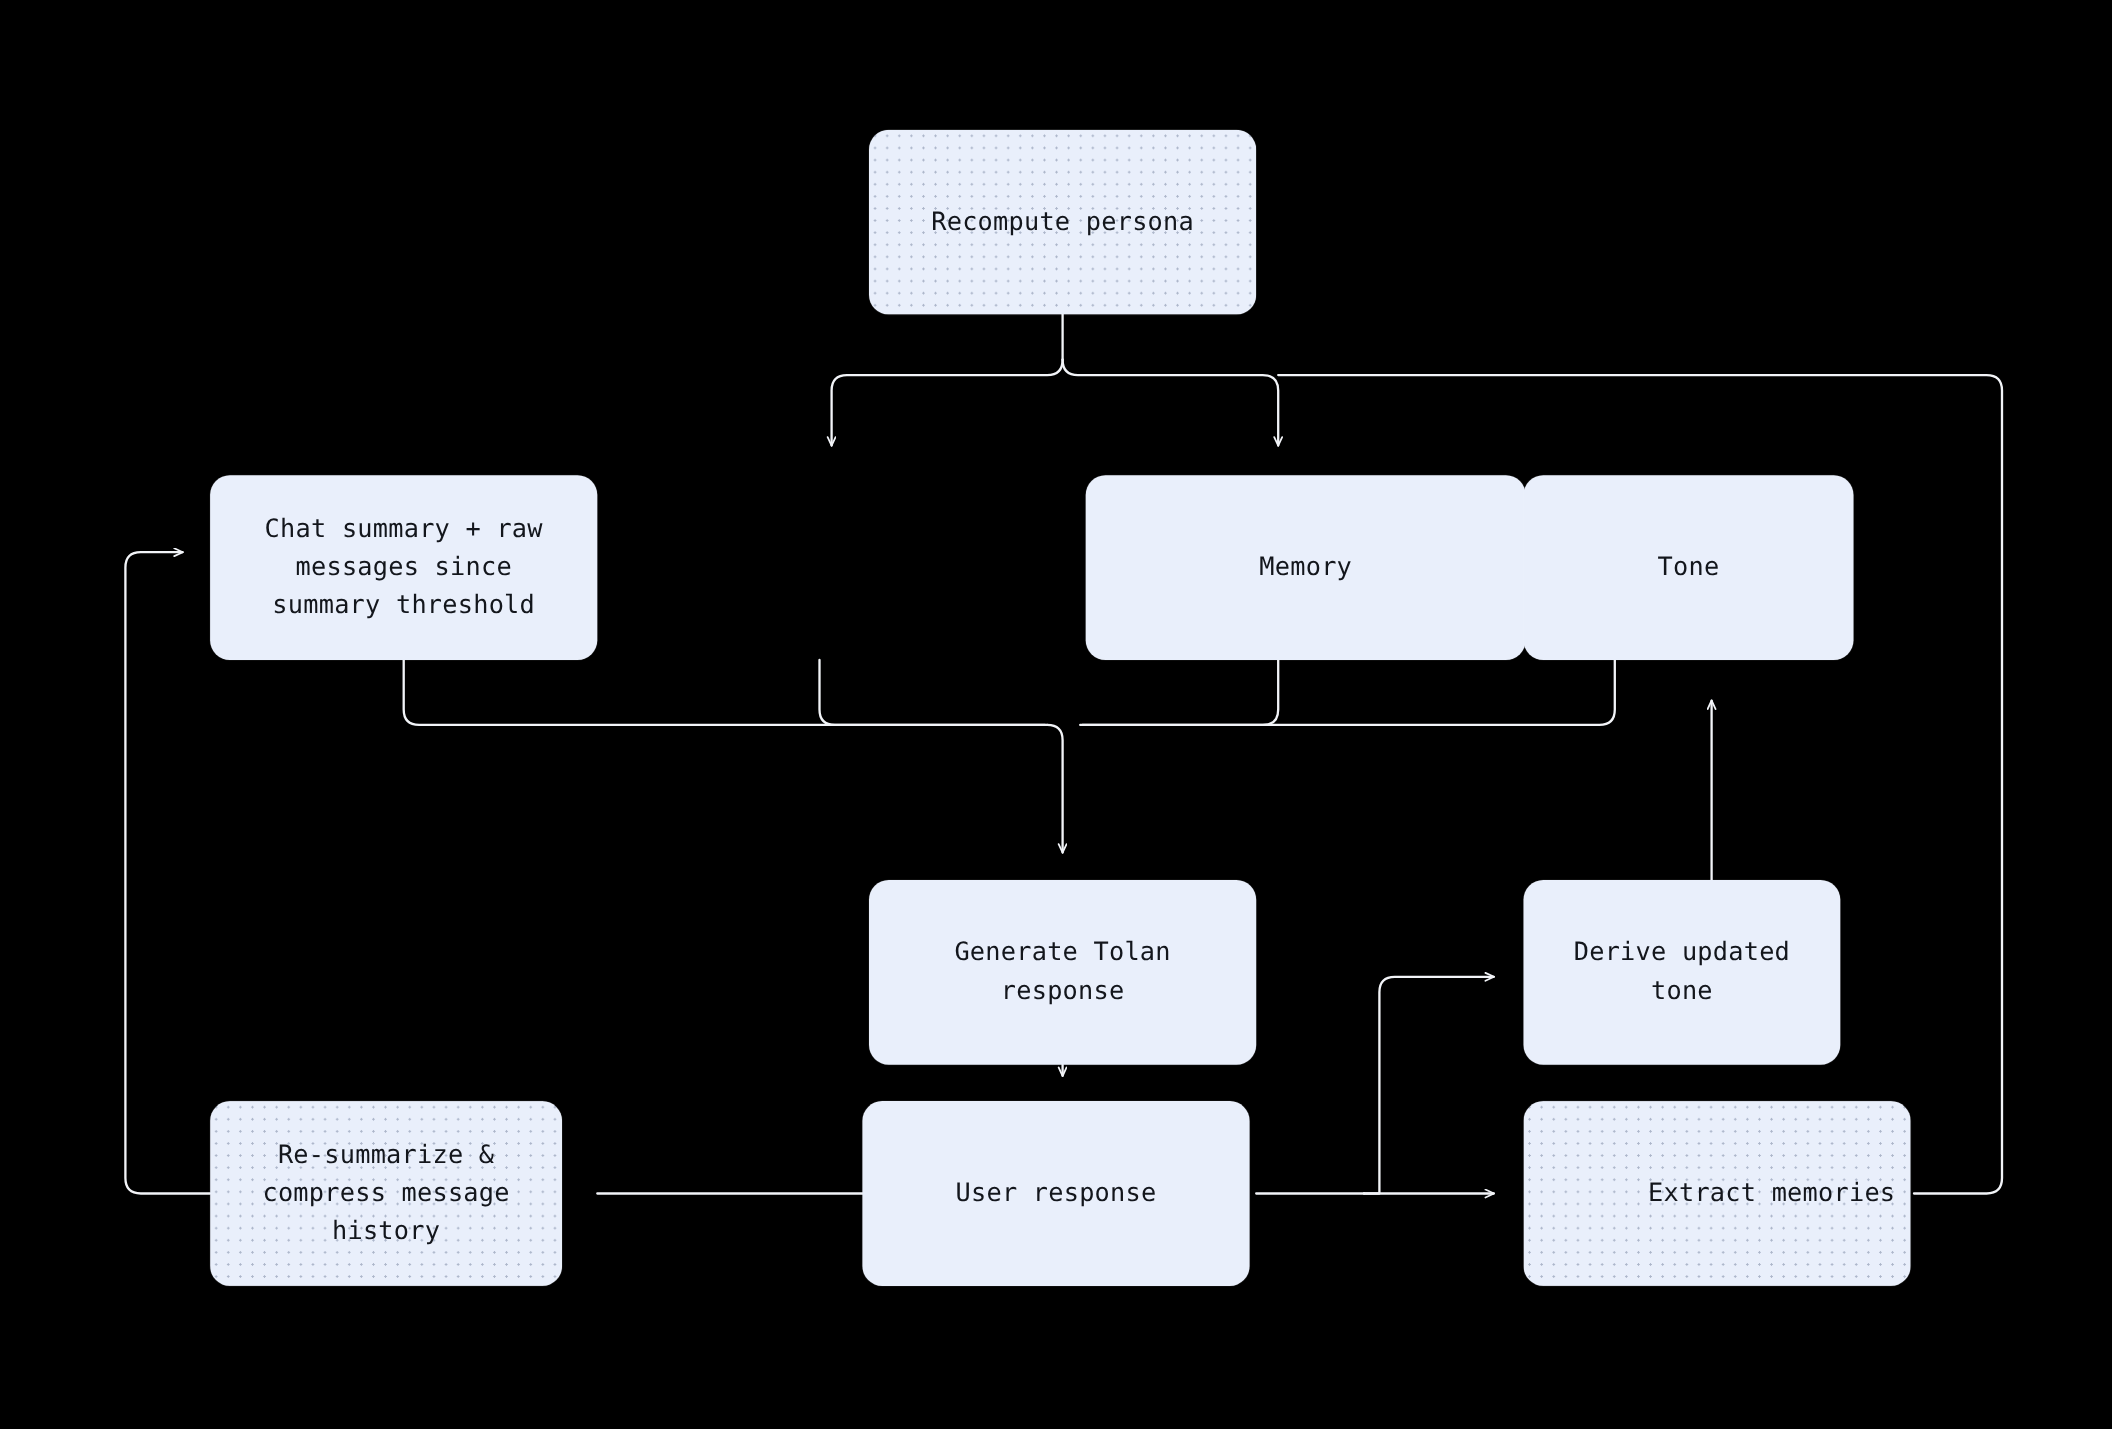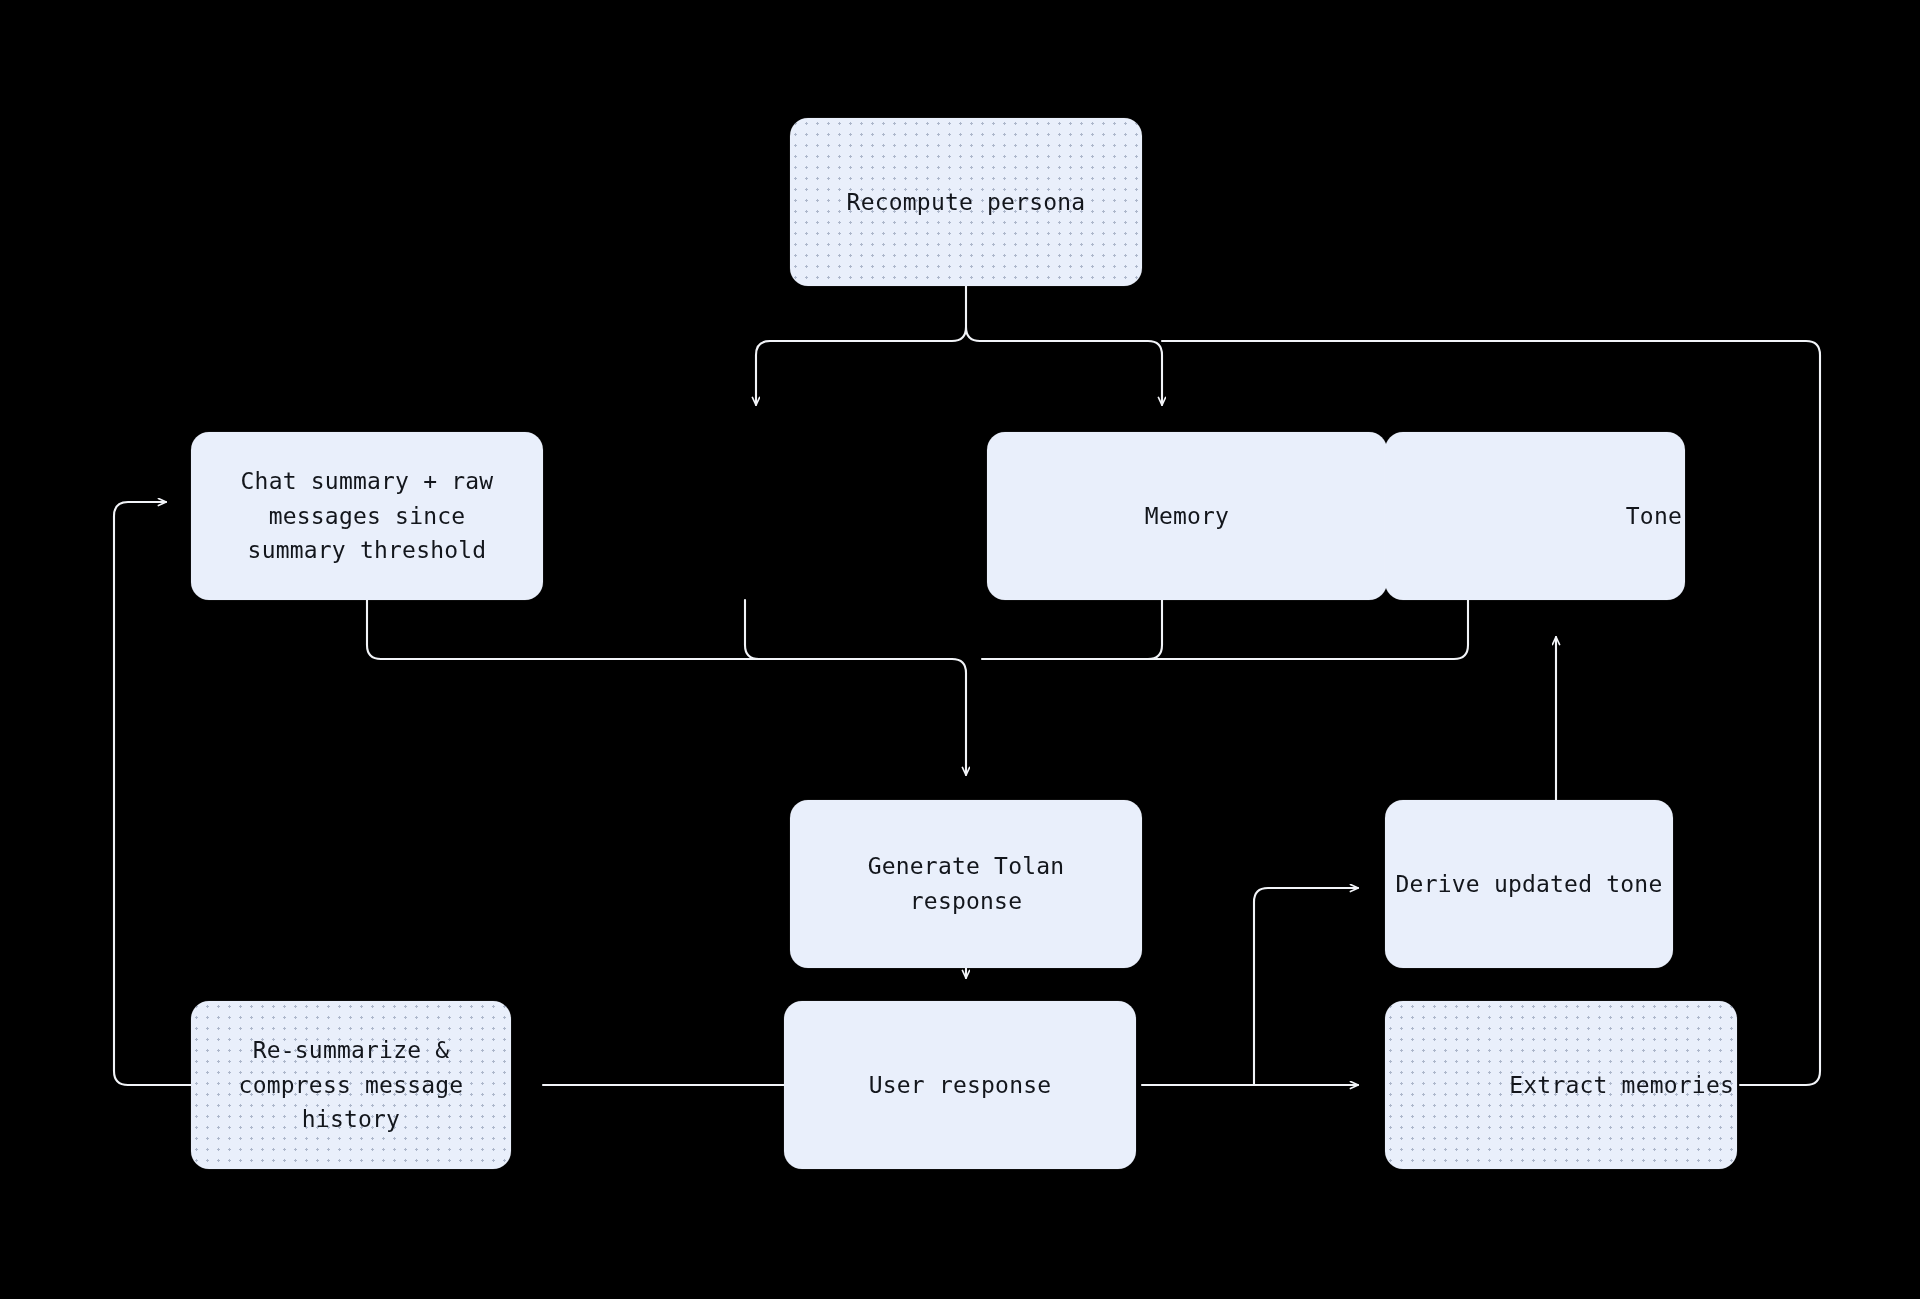--- a/index.html
+++ b/index.html
@@ -35,21 +35,21 @@
     display: flex;
     align-items: center;
     justify-content: center;
     text-align: center;
     color: #13161c;
     font-family: "DejaVu Sans Mono", monospace;
     font-size: 23px;
     line-height: 1.52;
     letter-spacing: 0.2px;
     white-space: pre-line;
-    padding: 6px 3px;
+    padding: 6px 14px;
     z-index: 2;
     box-shadow: 0 0 0 0.5px rgba(255,255,255,0.10);
   }
   .node.textured {
     background-color: #e9effb;
     background-image:
       radial-gradient(rgba(90,105,135,0.42) 1.1px, rgba(0,0,0,0) 1.2px);
     background-size: 11px 11px;
     background-position: 0 0;
   }
@@ -108,21 +108,21 @@
     <span class="node-label">Chat summary + raw
 messages since
 summary threshold</span>
   </div>
 
 
   <div class="node" style="left:987px; top:432px; width:400px; height:168px;align-items:center;">
     <span class="node-label">Memory</span>
   </div>
 
-  <div class="node" style="left:1385px; top:432px; width:300px; height:168px;justify-content:flex-end;">
+  <div class="node" style="left:1385px; top:432px; width:300px; height:168px;">
     <span class="node-label">Tone</span>
   </div>
 
   <div class="node" style="left:790px; top:800px; width:352px; height:168px;">
     <span class="node-label">Generate Tolan
 response</span>
   </div>
 
   <div class="node" style="left:1385px; top:800px; width:288px; height:168px;">
     <span class="node-label">Derive updated tone</span>

